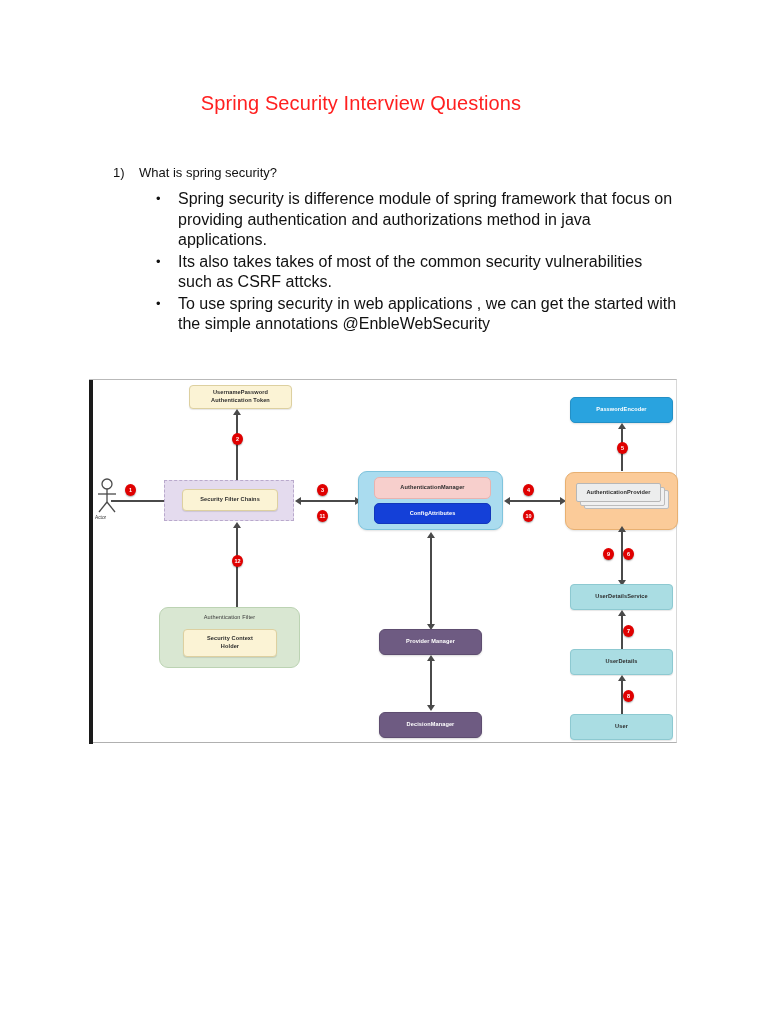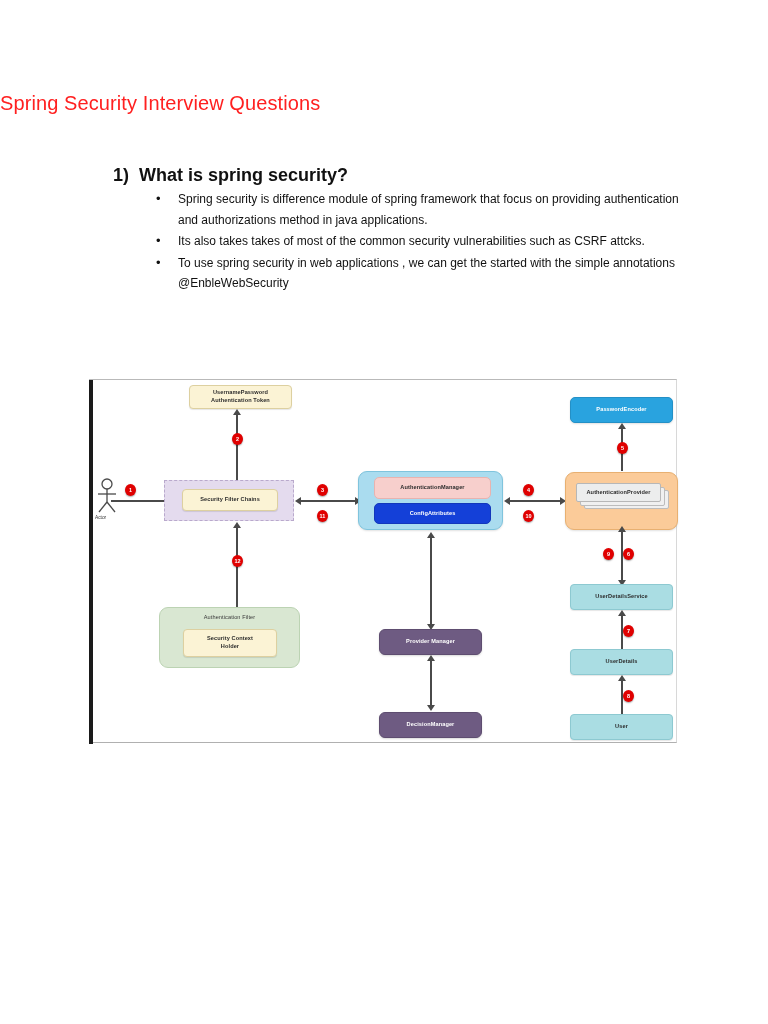--- a/index.html
+++ b/index.html
@@ -7,38 +7,38 @@
     margin: 0; padding: 0;
     width: 768px; height: 1024px;
     background: #ffffff;
     font-family: "Liberation Sans", sans-serif;
   }
   .page { position: relative; width: 768px; height: 1024px; overflow: hidden; background:#fff; }
 
   
   .doc-title {
     position: absolute; left: 0; top: 92px; width: 722px;
-    text-align: left;
+    text-align: center;
     font-family: "Liberation Sans", sans-serif;
     font-size: 20px; font-weight: 400; color: #ff2020;
     letter-spacing: .1px;
   }
   .q-heading {
     position: absolute; left: 113px; top: 165px;
-    font-size: 18px; font-weight: bold; color: #111;
+    font-size: 13px; font-weight: normal; color: #111;
   }
   .q-num { display:inline-block; width: 26px; }
   .bullets { position: absolute; left: 152px; top: 189px; width: 528px; }
   .bullet-row { display: flex; align-items: flex-start; margin-bottom: 1px; }
   .bullet-dot {
     width: 26px; flex: 0 0 26px; color: #111;
     font-size: 13px; line-height: 20.5px; text-align: left; padding-left: 4px;
   }
   .bullet-text {
-    flex: 1; font-size: 12px; line-height: 20.5px; color: #111;
+    flex: 1; font-size: 16px; line-height: 20.5px; color: #111;
   }
 
   
   .diagram {
     position: absolute; left: 89px; top: 379px;
     width: 588px; height: 364px;
     background: #ffffff;
     border-top: 1px solid #b9b9b9;
     border-bottom: 1px solid #b0b0b0;
     border-right: 1px solid #d8d8d8;

